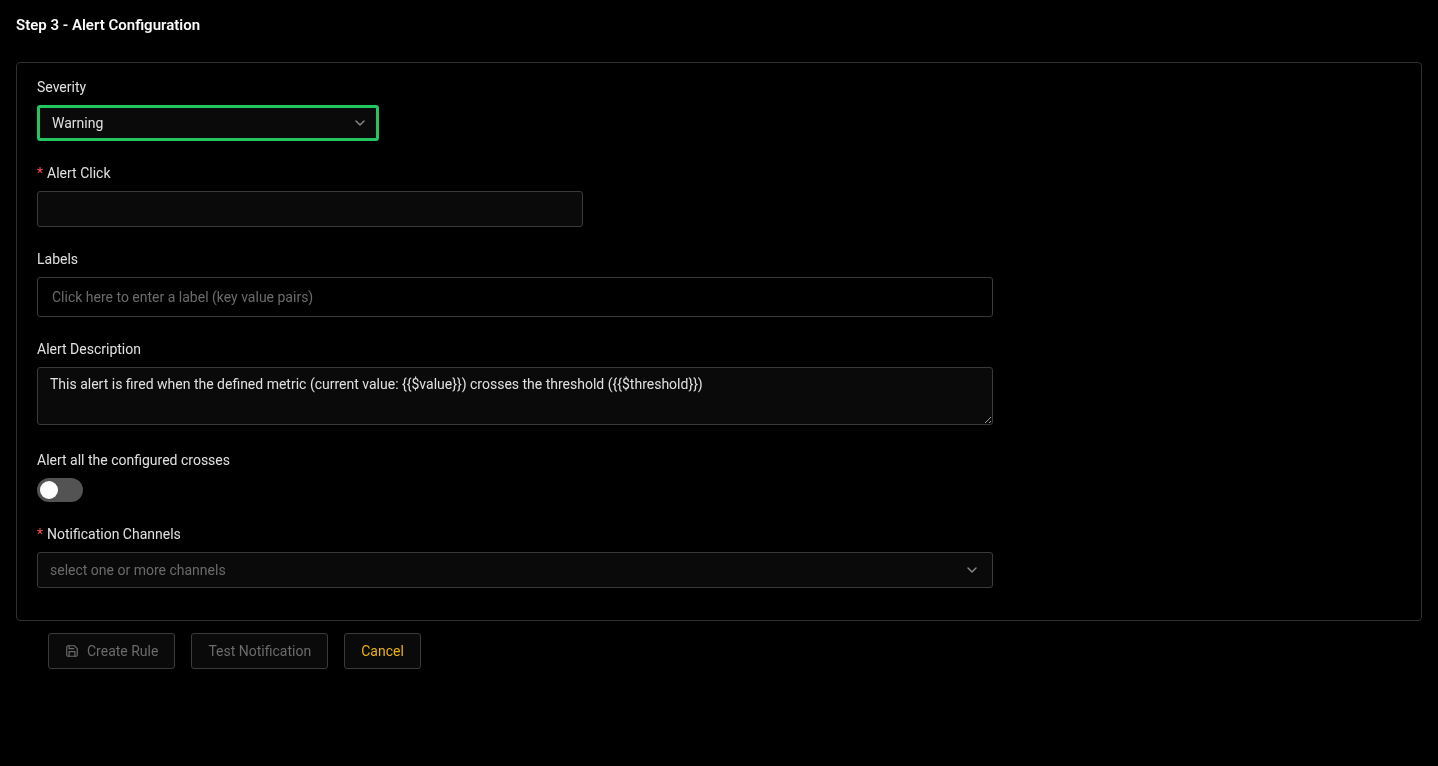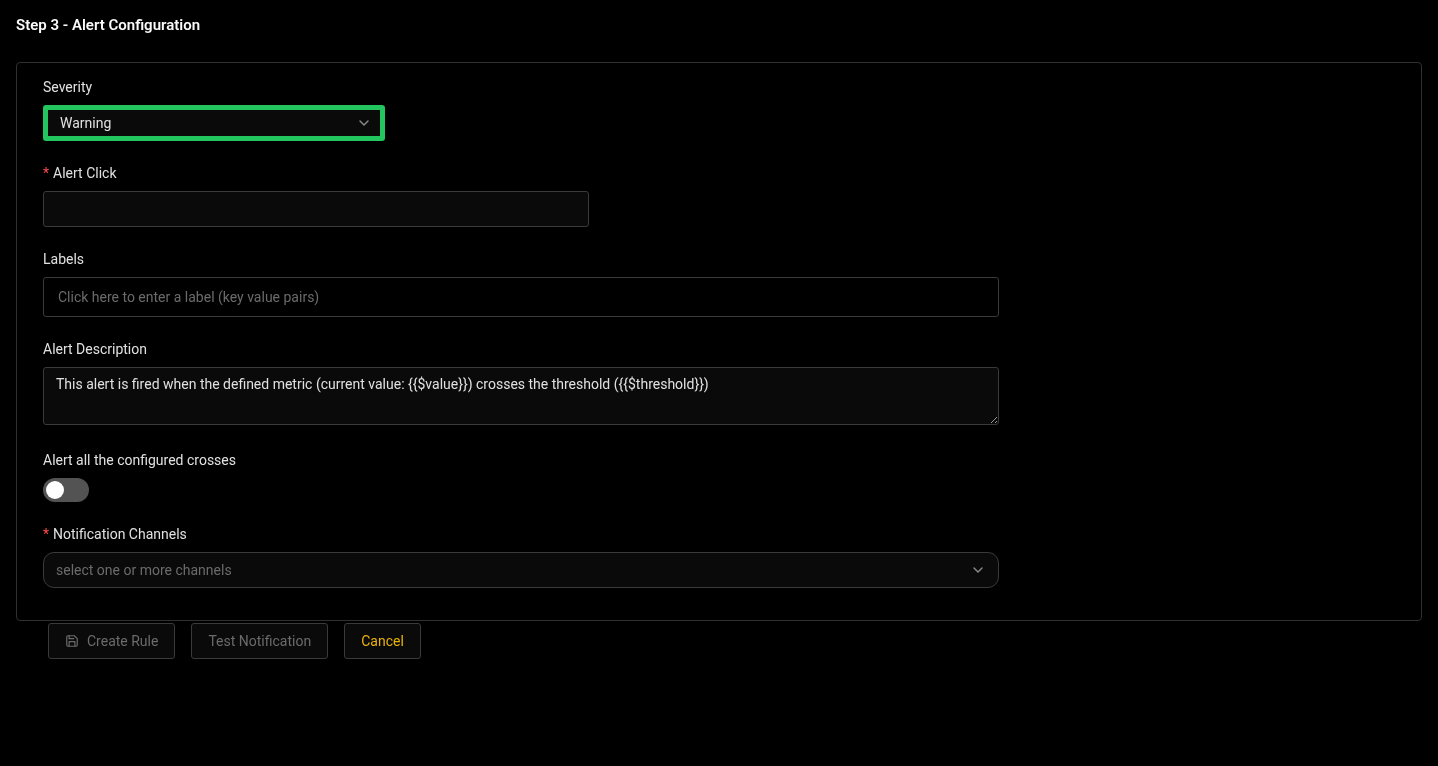--- a/index.html
+++ b/index.html
@@ -18,41 +18,41 @@
   }
   .page-title {
     font-weight: 600;
     font-size: 15px;
     color: #fafafa;
     margin-bottom: 28px;
   }
   .panel {
     border: 1px solid #303030;
     border-radius: 4px;
-    padding: 16px 14px 24px 26px;
-    margin-bottom: 2px;
+    padding: 16px 14px 24px 20px;
+    margin-bottom: 12px;
   }
   .form-item {
     margin-bottom: 24px;
   }
   .form-label {
     display: block;
     color: #e0e0e0;
     margin-bottom: 10px;
     font-size: 14px;
   }
   .required-mark {
     color: #ff4d4f;
     margin-right: 4px;
   }
   .select {
     position: relative;
     width: 342px;
     height: 36px;
-    border: 5px solid #22c55e;
+    border: 3px solid #22c55e;
     border-radius: 3px;
     background: #0a0a0a;
     display: flex;
     align-items: center;
     padding: 0 30px 0 12px;
     cursor: pointer;
     color: #e0e0e0;
   }
   .select .chevron {
     position: absolute;
@@ -117,21 +117,21 @@
     width: 18px;
     height: 18px;
     background: #fff;
     border-radius: 50%;
   }
   .multi-select {
     position: relative;
     width: 956px;
     height: 36px;
     border: 1px solid #3a3a3a;
-    border-radius: 11px;
+    border-radius: 3px;
     background: #0a0a0a;
     display: flex;
     align-items: center;
     padding: 0 30px 0 12px;
     cursor: pointer;
   }
   .multi-select .placeholder {
     color: #6b6b6b;
     font-size: 14px;
   }

